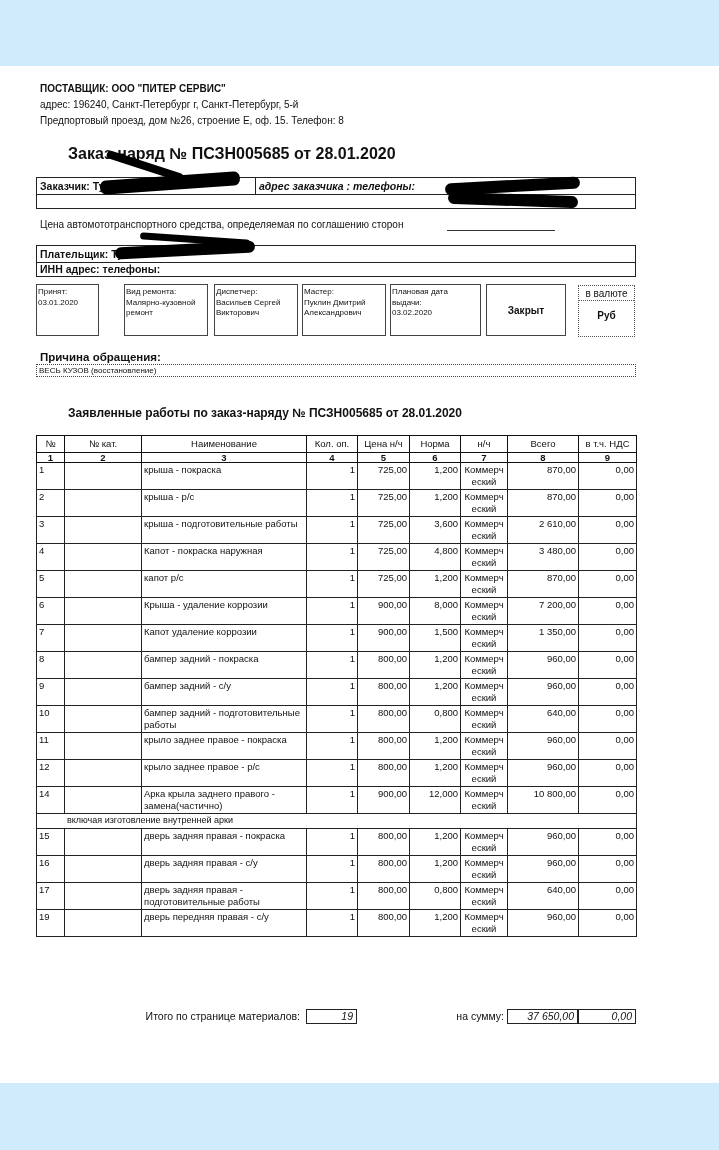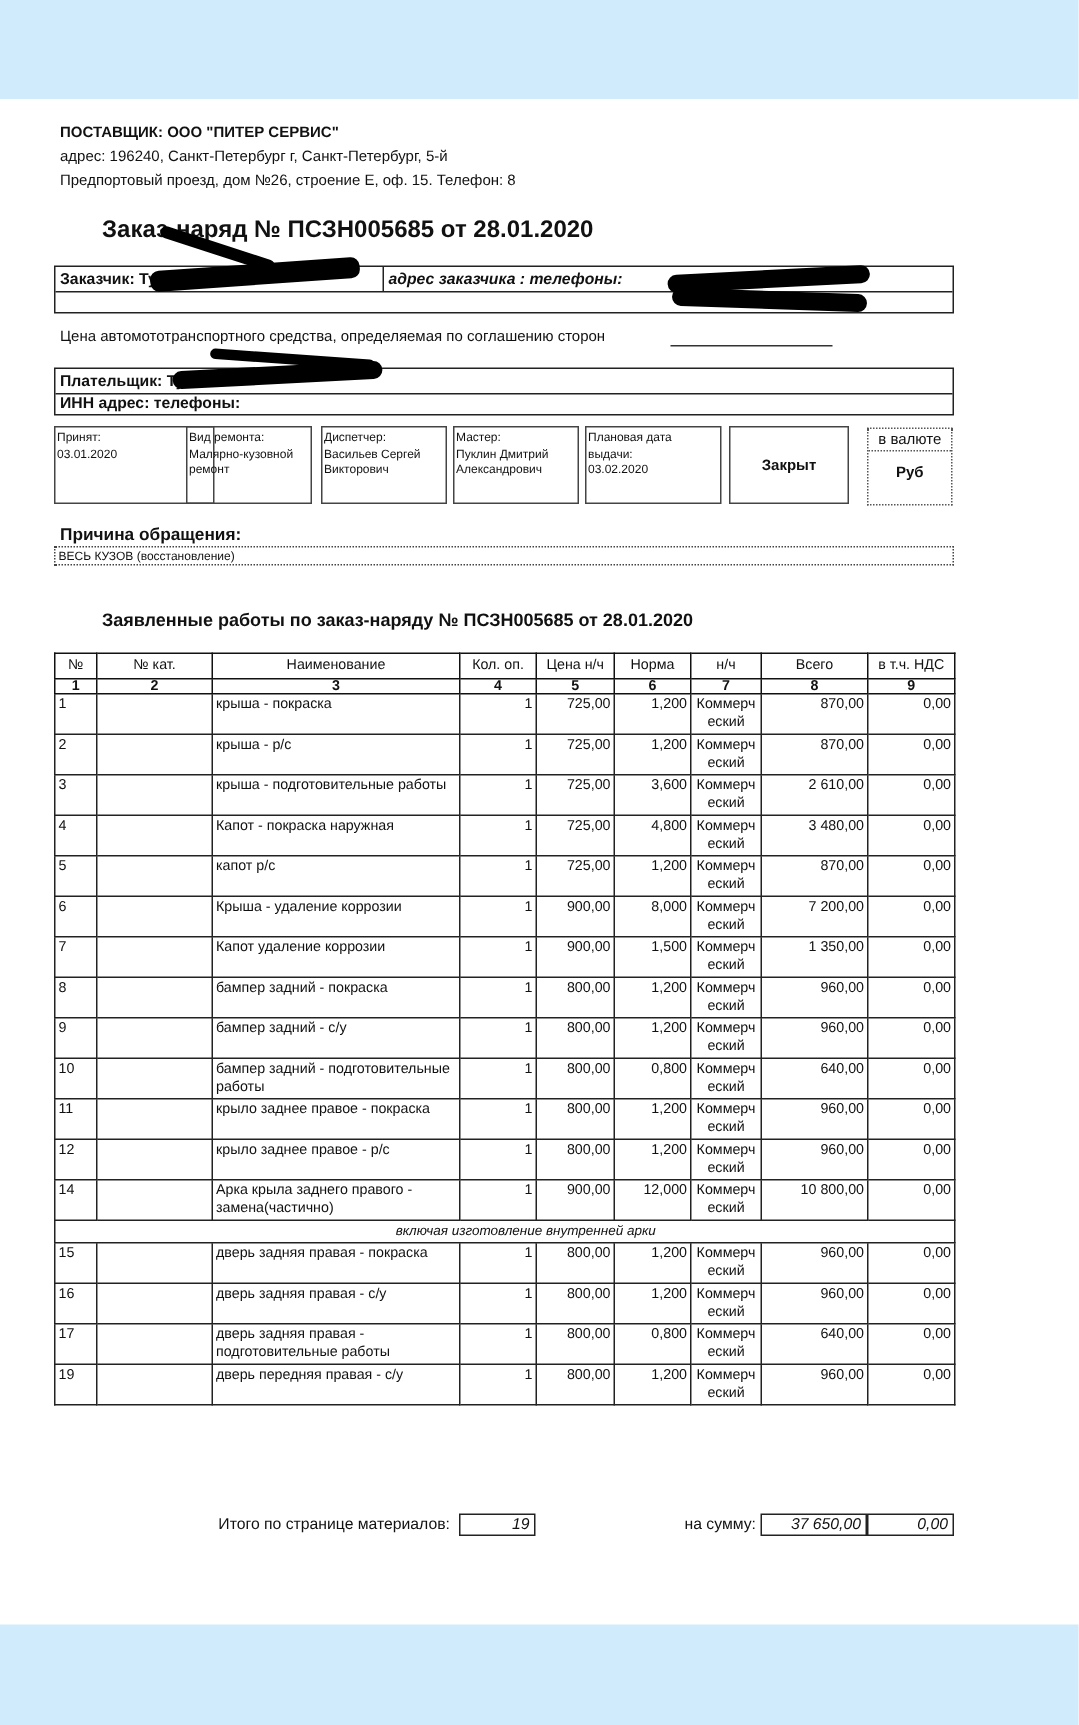--- a/index.html
+++ b/index.html
@@ -25,21 +25,21 @@
   .reason-box{left:36px;top:364px;width:600px;height:13px;border:1px dotted #444;box-sizing:border-box;font-size:8px;line-height:11px;padding-left:2px;}
   .works-title{left:68px;top:406px;font-size:12px;font-weight:bold;}
   table.works{position:absolute;left:36px;top:435px;border-collapse:collapse;table-layout:fixed;font-size:9.5px;}
   table.works td,table.works th{border:1px solid #222;padding:1px 2px;vertical-align:top;overflow:hidden;}
   table.works th{font-weight:normal;height:14px;line-height:13px;border:1.5px solid #111;}
   table.works tr.colnum td{font-weight:bold;text-align:center;height:9px;line-height:9px;padding:0;border:1.5px solid #111;}
   table.works tr.item td{height:24px;line-height:12px;}
   .c-num{text-align:left;}
   .r{text-align:right;}
   .c{text-align:center;}
-  table.works tr.note td{height:12px;line-height:11px;font-style:italic;font-size:9px;text-align:center;}
+  table.works tr.note td{height:12px;line-height:11px;font-size:9px;}
   .totals{position:absolute;top:1009px;height:15px;font-size:10.5px;line-height:15px;}
   .tbox{position:absolute;top:1009px;height:15px;border:1px solid #222;box-sizing:border-box;font-size:10.5px;font-style:italic;line-height:13px;padding:0 3px;}
 </style>
 </head>
 <body>
 
 <div class="band-top"></div>
 <div class="band-bottom"></div>
 
 <div class="abs supplier">ПОСТАВЩИК:  ООО "ПИТЕР СЕРВИС"</div>
@@ -62,21 +62,21 @@
 <div class="abs price-line">Цена автомототранспортного средства, определяемая по соглашению сторон</div>
 <div class="abs price-underline"></div>
 
 <div class="hbox" style="left:36px;top:245px;width:600px;height:32px;">
   <div class="hrow" style="top:0;border-bottom:1.5px solid #222;">Плательщик: Ту</div>
   <div class="hrow" style="top:15px;">ИНН    адрес:    телефоны:</div>
 </div>
 <div class="redact" style="left:115px;top:244px;width:140px;height:12px;transform:rotate(-3deg);"></div>
 <div class="redact" style="left:140px;top:236px;width:110px;height:7px;transform:rotate(4deg);"></div>
 
-<div class="small-box" style="left:36px;width:107px;">
+<div class="small-box" style="left:36px;width:63px;">
   <div>Принят:</div>
   <div>03.01.2020</div>
 </div>
 <div class="small-box" style="left:124px;width:84px;">
   <div>Вид ремонта:</div>
   <div>Малярно-кузовной ремонт</div>
 </div>
 <div class="small-box" style="left:214px;width:84px;">
   <div>Диспетчер:</div>
   <div>Васильев Сергей Викторович</div>

